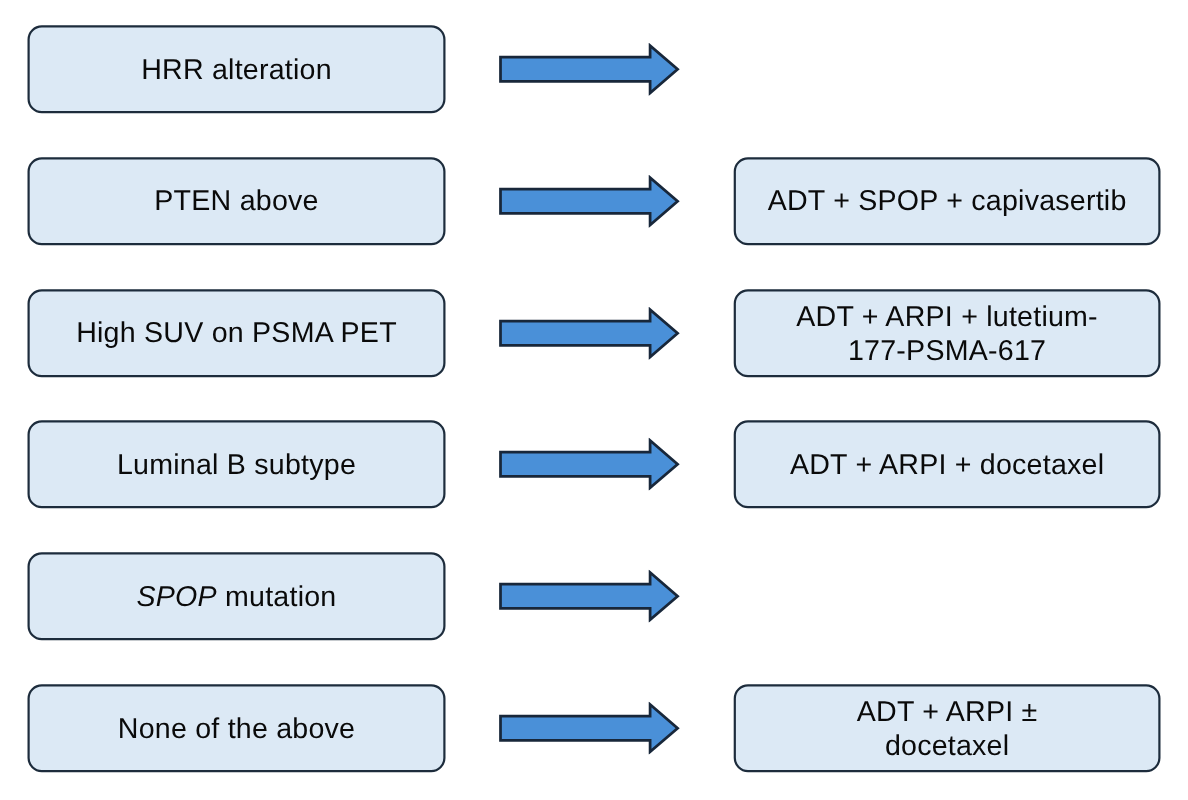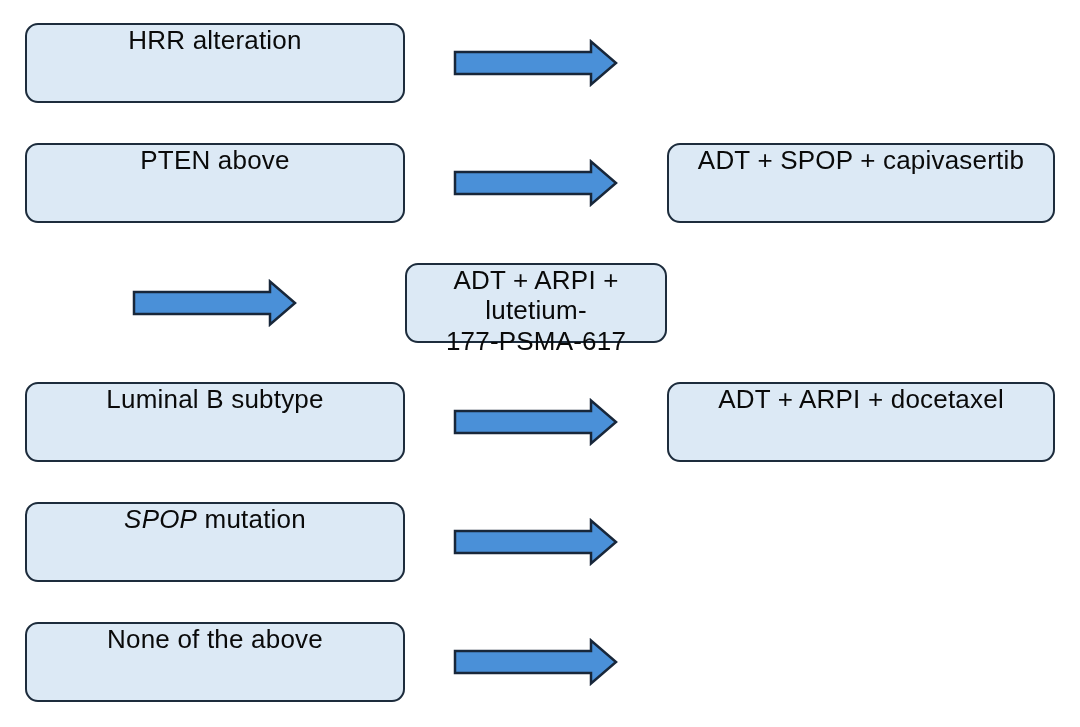--- a/index.html
+++ b/index.html
@@ -25,21 +25,21 @@
   }
   .box {
     height: 80px;
     box-sizing: border-box;
     background: var(--box-fill, #dce9f5);
     border: 2.5px solid var(--box-border, #1d2c3c);
     border-radius: 13px;
     display: flex;
     flex-direction: column;
     align-items: center;
-    justify-content: flex-start;
+    justify-content: center;
     text-align: center;
     font-size: 26px;
     line-height: 1.18;
     color: var(--text-color, #0a0a0a);
     letter-spacing: 0.2px;
   }
   .condition-line { white-space: pre; }
   .em { font-style: italic; white-space: pre; }
   .arrow-cell {
     display: flex;
@@ -79,20 +79,23 @@
           <path d="M2 13 H138 V2.5 L163 24 L138 45.5 V35 H2 Z"></path>
         </svg>
     </div>
     <div class="box">
       <div class="treatment-line">ADT + SPOP + capivasertib</div>
 
     </div>
   </div>
 
   <div class="row">
+    <div class="box">
+      <div class="condition-line"><span class="em"></span><span>High SUV on PSMA PET</span></div>
+    </div>
     <div class="arrow-cell">
       <svg width="166" height="48" viewBox="0 0 166 48">
           <path d="M2 13 H138 V2.5 L163 24 L138 45.5 V35 H2 Z"></path>
         </svg>
     </div>
     <div class="box">
       <div class="treatment-line">ADT + ARPI + lutetium-</div>
       <div class="treatment-line">177-PSMA-617</div>
     </div>
   </div>
@@ -125,15 +128,19 @@
 
   <div class="row">
     <div class="box">
       <div class="condition-line"><span class="em"></span><span>None of the above</span></div>
     </div>
     <div class="arrow-cell">
       <svg width="166" height="48" viewBox="0 0 166 48">
           <path d="M2 13 H138 V2.5 L163 24 L138 45.5 V35 H2 Z"></path>
         </svg>
     </div>
+    <div class="box">
+      <div class="treatment-line">ADT + ARPI ±</div>
+      <div class="treatment-line">docetaxel</div>
+    </div>
   </div>
 
 </div>
 
 </body></html>

